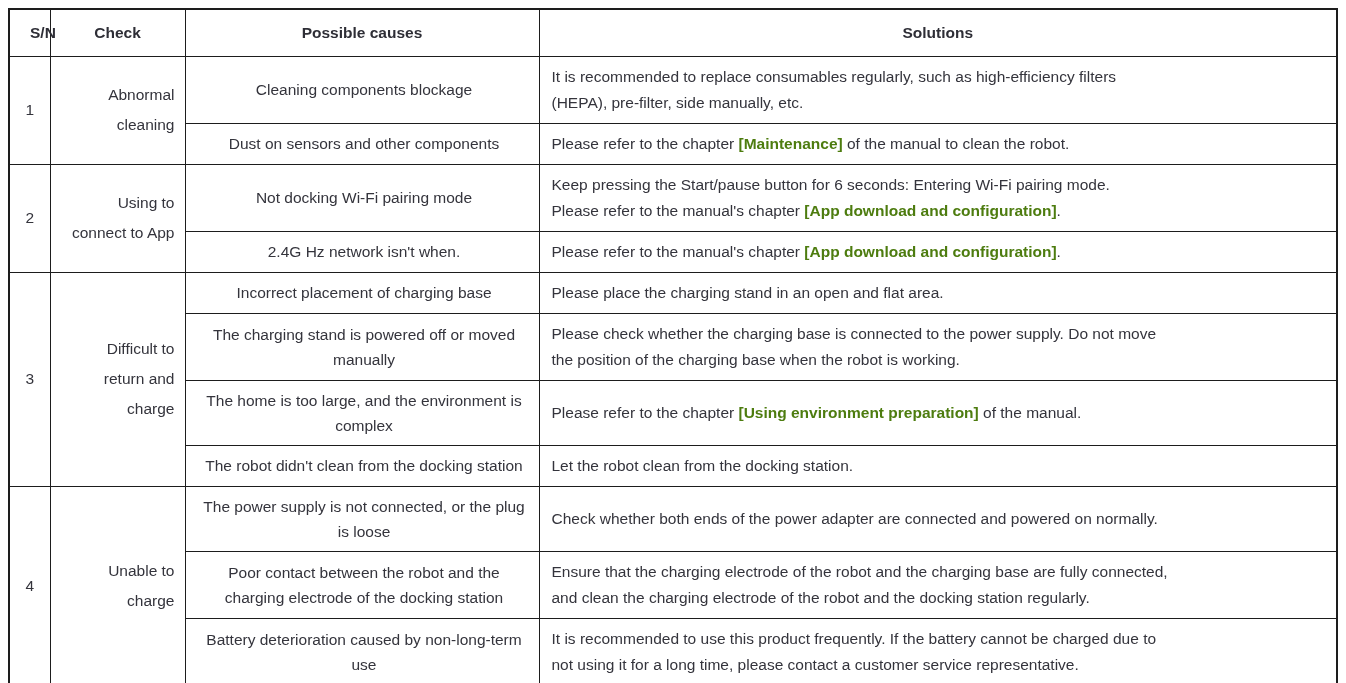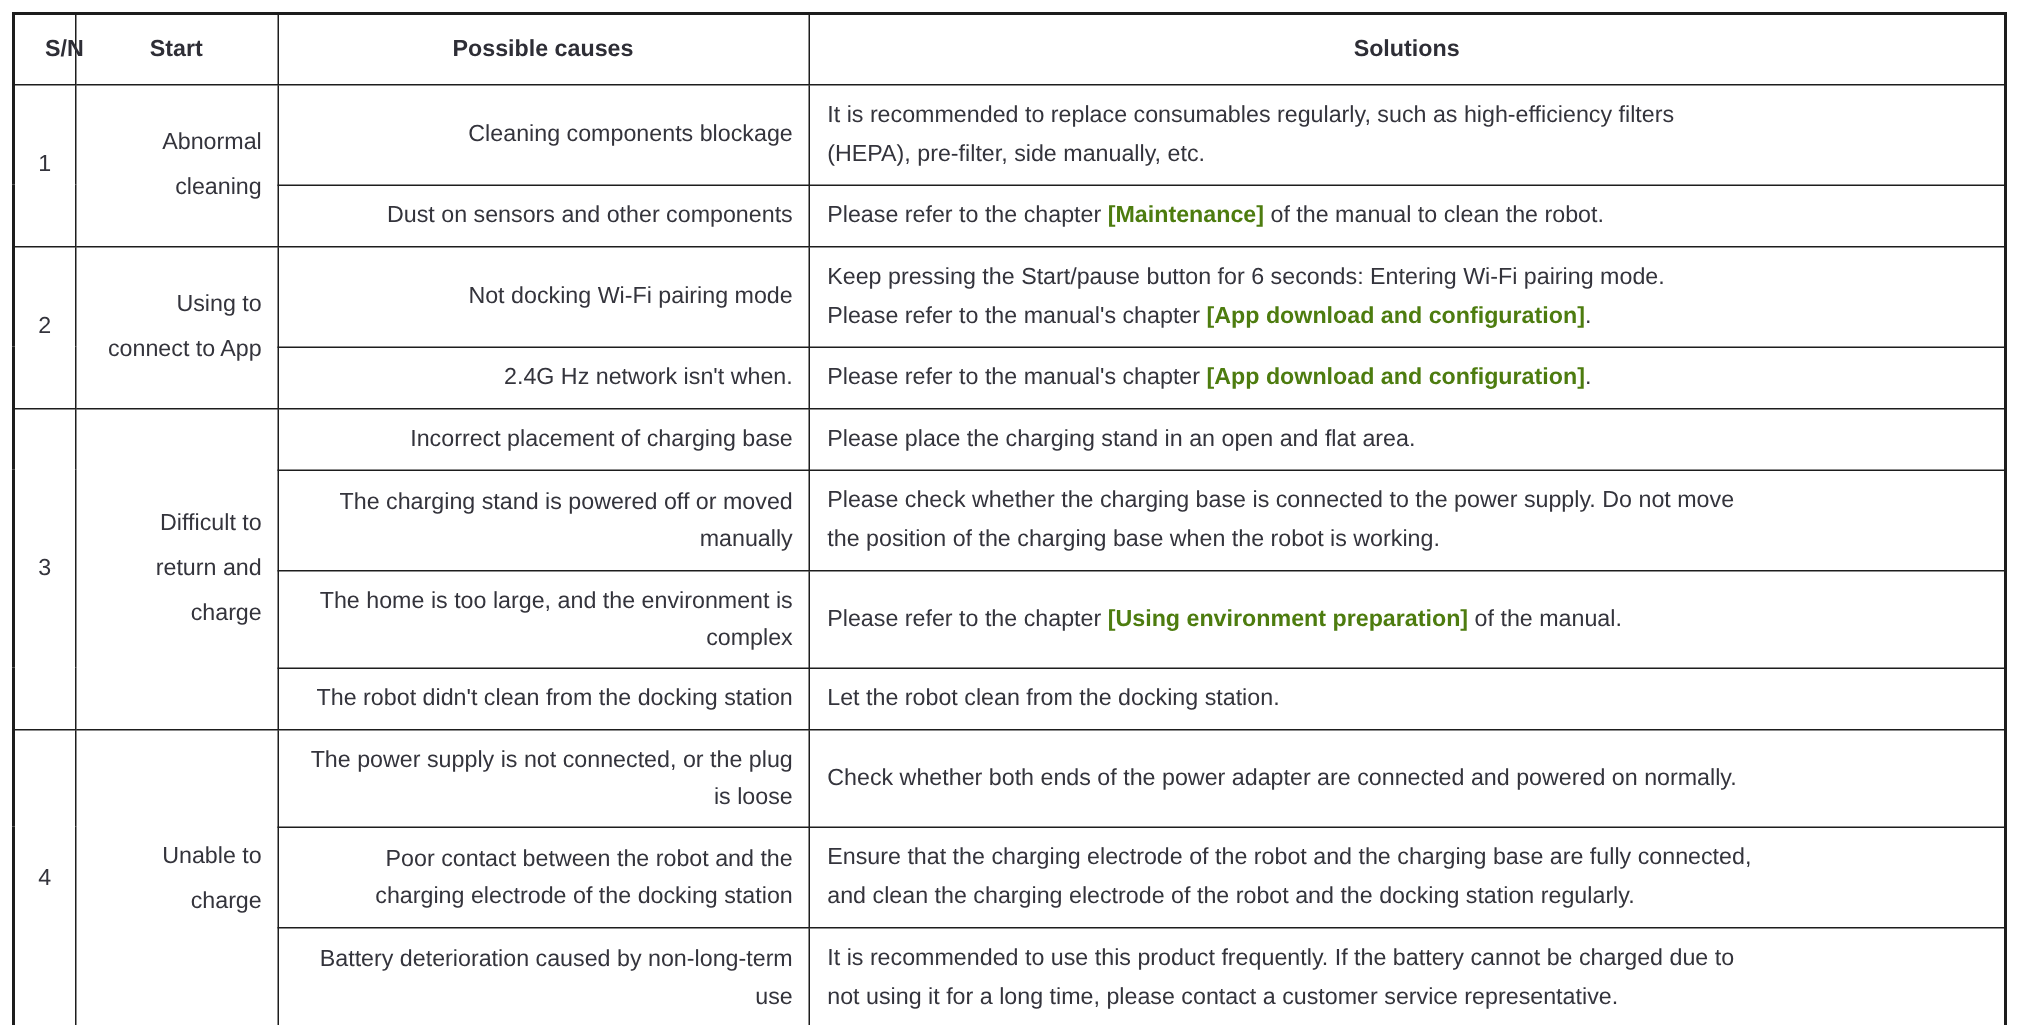--- a/index.html
+++ b/index.html
@@ -36,21 +36,21 @@
   td.sn-cell {
     text-align: center;
     padding: 4px 6px;
   }
   td.fault-cell {
     text-align: right;
     padding: 6px 10px 6px 14px;
     line-height: 30px;
   }
   td.cause-cell {
-    text-align: right;
+    text-align: center;
     padding: 7px 10px 7px 14px;
     line-height: 25px;
   }
   td.solution-cell {
     text-align: left;
     padding: 7px 10px 7px 12px;
     line-height: 26px;
   }
   td.solution-cell .line {
     white-space: normal;
@@ -67,21 +67,21 @@
   <table class="trouble">
     <colgroup>
       <col style="width:41px">
       <col style="width:135px">
       <col style="width:354px">
       <col>
     </colgroup>
     <thead>
       <tr>
         <th>S/N</th>
-        <th>Start</th>
+        <th>Check</th>
         <th>Possible causes</th>
         <th>Solutions</th>
       </tr>
     </thead>
     <tbody id="table-body">
         <tr>
           <td class="sn-cell" rowspan="2">1</td>
           <td class="fault-cell" rowspan="2">Abnormal cleaning</td>
           <td class="cause-cell">Cleaning components blockage</td>
           <td class="solution-cell">

